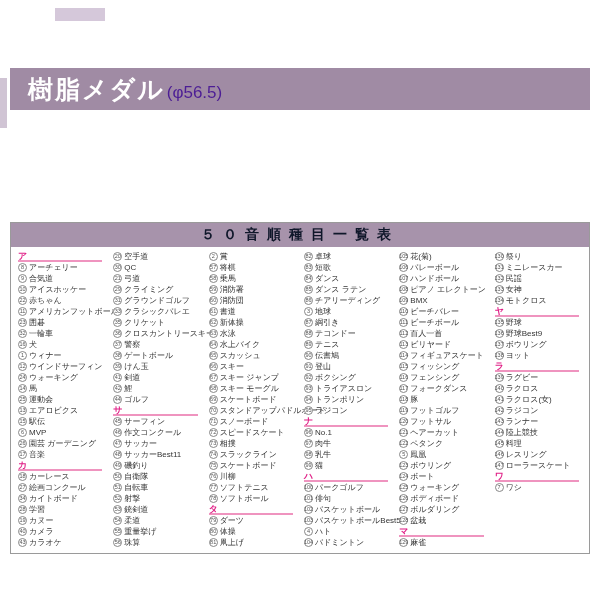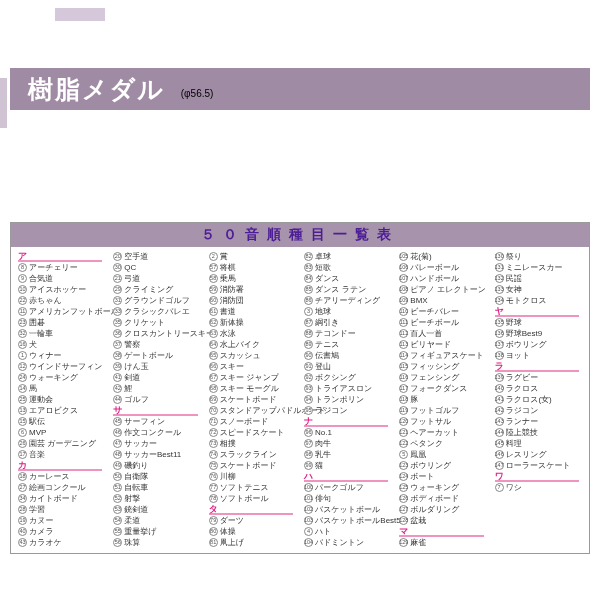--- a/index.html
+++ b/index.html
@@ -6,28 +6,28 @@
   html,body { width:600px; height:600px; background:#ffffff; overflow:hidden;
     font-family:"Liberation Sans","DejaVu Sans",sans-serif; }
   .page { position:relative; width:600px; height:600px; background:#fff; }
 
   .top-accent { position:absolute; left:55px; top:8px; width:50px; height:13px; background:#d5c8da; }
   .left-accent { position:absolute; left:0; top:78px; width:7px; height:50px; background:#d0c4d4; }
 
   .header-bar { position:absolute; left:10px; top:68px; width:580px; height:42px;
     background:#a08ba4; display:flex; align-items:center; padding-left:18px; }
   .header-title { color:#ffffff; font-weight:bold; font-size:25px; letter-spacing:2px;text-align:center; }
-  .header-dia { color:#000000; font-size:10px; margin-left:16px; margin-top:8px; }
+  .header-dia { color:#4c1d95; font-size:17px; margin-left:2px; margin-top:8px; }
 
   .intro { position:absolute; left:12px; top:121px; width:580px; color:#3a3a3a;
     font-size:13px; line-height:21px; }
 
   .table-box { position:absolute; left:10px; top:222px; width:580px; height:332px;
     border:1px solid #9a9a9a; background:#fff; }
-  .table-title { height:24px; background:#a793ab; color:#4c1d95; font-size:14px;
+  .table-title { height:24px; background:#a793ab; color:#0f172a; font-size:14px;
     font-weight:bold; letter-spacing:8px; display:flex; align-items:center; justify-content:center; }
   .cols { display:flex; padding:4px 2px 0 4px; }
   .col { flex:1 1 0; min-width:0; padding-left:3px; }
   .item { height:11px; display:flex; align-items:center; gap:2px; white-space:nowrap;
     font-size:8px; color:#333; overflow:visible; }
   .num { flex:0 0 auto; width:9px; height:9px; border:1px solid #888; border-radius:50%;
     color:#555; font-size:5.5px; line-height:7px; display:flex; align-items:center;
     justify-content:center; background:#fff; }
   .lbl { overflow:visible; }
   .sec { height:11px; color:#e01f86; font-weight:bold; font-size:9px; line-height:10px;

